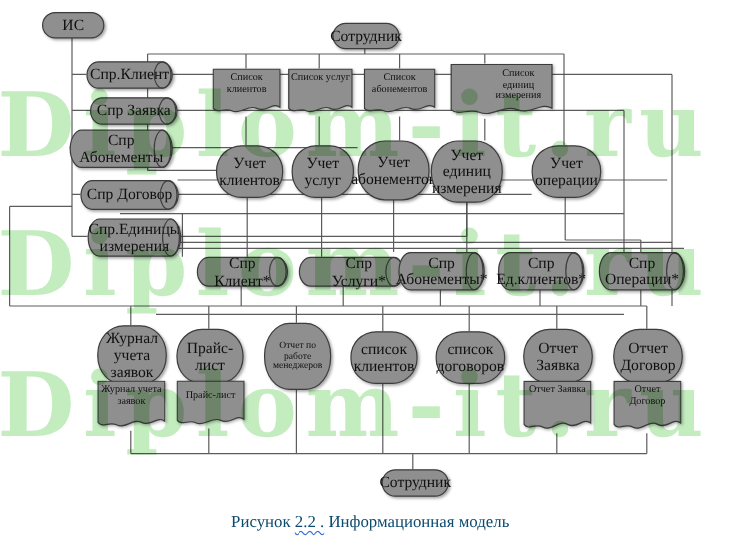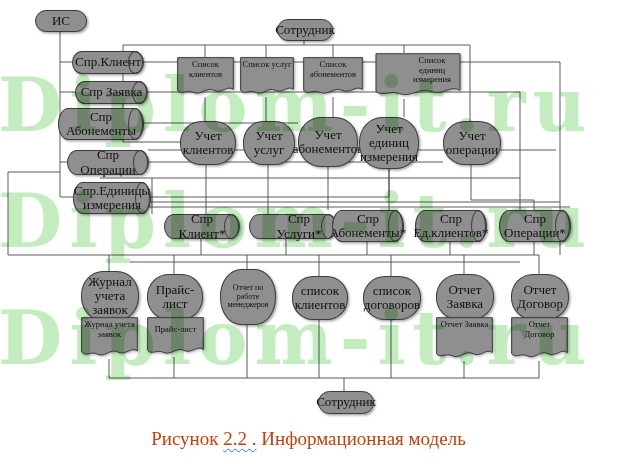--- a/index.html
+++ b/index.html
@@ -22,21 +22,21 @@
        text-align:center;filter:drop-shadow(1.5px 1.5px 1.5px rgba(0,0,0,.35));}
   .doc svg{position:absolute;inset:0;width:100%;height:100%;}
   .doc .lbl{position:relative;font-size:8.5px;line-height:1.12;padding:3px 2px 0 2px;}
   
   .wm{position:absolute;left:-2px;width:640px;z-index:3;pointer-events:none;
       font-family:"DejaVu Serif","Liberation Serif",serif;font-weight:bold;
       font-size:74px;letter-spacing:7px;color:#b9e9b4;opacity:.85;
       mix-blend-mode:multiply;white-space:nowrap;}
   
   #caption{position:absolute;left:0;right:0;top:428px;text-align:center;z-index:2;
-           font-size:19px;color:#c2410c;}
+           font-size:14px;color:#0c4a6e;}
   #caption .num{text-decoration:underline;text-decoration-style:wavy;
                 text-decoration-color:#3b6fd4;text-decoration-thickness:1px;
                 text-underline-offset:3px;}
 </style>
 </head>
 <body>
 
 <div id="stage">
 
   <svg id="wires" viewBox="0 0 617 460" fill="none" stroke="#4a4a4a" stroke-width="1" stroke-opacity="0.9">
@@ -72,21 +72,21 @@
   <div class="node cyl" style="left:72px;top:51px;width:70px;height:21px;">
     <span class="lbl">Спр.Клиент</span>
   </div>
   <div class="node cyl" style="left:75px;top:81px;width:71px;height:21px;">
     <span class="lbl">Спр Заявка</span>
   </div>
   <div class="node cyl" style="left:58px;top:108px;width:84px;height:30px;">
     <span class="lbl">Спр Абонементы</span>
   </div>
   <div class="node cyl" style="left:67px;top:150px;width:80px;height:23px;">
-    <span class="lbl">Спр Операции</span>
+    <span class="lbl">Спр Договор</span>
   </div>
   <div class="node cyl" style="left:73px;top:182px;width:76px;height:30px;">
     <span class="lbl">Спр.Единицы измерения</span>
   </div>
 
   <div class="doc" style="left:177px;top:57px;width:57px;height:40px;">
     <svg viewBox="0 0 60 42" preserveAspectRatio="none">
         <path d="M0.7,0.7 H59.3 V34 C53,29 47,39 39,35 C31,31 25,41 17,37 C10,34 5,40 0.7,35 Z" fill="#8f8f8f" stroke="#3c3c3c" vector-effect="non-scaling-stroke"></path>
       </svg>
     <span class="lbl">Список клиентов</span>

